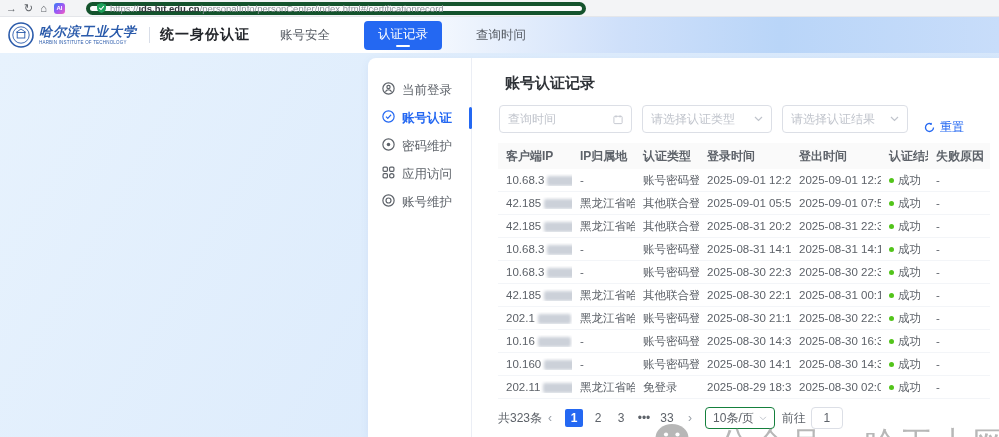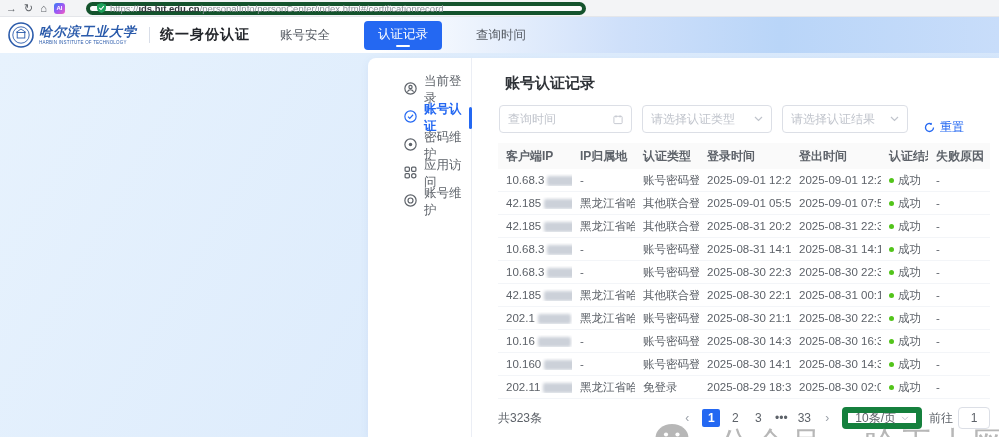--- a/index.html
+++ b/index.html
@@ -35,21 +35,21 @@
 
   
   .page-bg { position:absolute; top:53px; left:0; right:0; bottom:0;
              background:linear-gradient(120deg,#e7f2fd 0%,#dcebfc 55%,#d3e5fb 100%); }
   .panel { position:absolute; left:368px; top:5px; right:0; bottom:0; background:#fff;
            border-radius:8px 0 0 0; box-shadow:0 2px 8px rgba(60,100,180,.08); display:flex; }
 
   
   .sidebar { width:104px; border-right:1px solid #ebeef5; padding-top:18px; position:relative; }
   .side-item { position:relative; height:28px; display:flex; align-items:center; gap:7px;
-               padding-left:14px; font-size:12.5px; color:#5d6269; cursor:pointer;margin-left:22px; }
+               padding-left:14px; font-size:12.5px; color:#5d6269; cursor:pointer; }
   .side-item svg { flex:0 0 auto; }
   .side-item.active { color:var(--accent); font-weight:bold; }
   .side-item.active .abar { position:absolute; right:-1px; top:3px; bottom:3px; width:3px;
                             background:var(--accent); border-radius:2px; }
 
   
   .content { flex:1; padding:12px 9px 0 26px; position:relative; }
   .c-title { font-size:15px; font-weight:bold; color:#2f3338; margin:4px 0 12px 7px; }
 
   .filters { display:flex; align-items:center; gap:10px; height:28px; margin-bottom:10px; margin-left:1px; }
@@ -65,27 +65,27 @@
   .tr { display:grid; grid-template-columns:74px 63px 64px 92px 90px 47px 1fr; align-items:center; }
   .thead { background:#fafafa; height:26px; font-size:12px; font-weight:bold; color:#5d6269; }
   .tbody .tr { height:23px; font-size:11.5px; color:#5d6269; border-bottom:1px solid #f3f5f8; }
   .td,.th { padding-left:8px; white-space:nowrap; overflow:hidden; }
   .mask { display:inline-block; width:33px; height:10px; background:#ccd1d9; border-radius:2px;
           filter:blur(1.5px); vertical-align:middle; margin-left:3px; }
   .dot { display:inline-block; width:5px; height:5px; border-radius:50%; background:var(--success);
          margin-right:4px; vertical-align:1px; }
 
   
-  .tfoot { width:492px; display:flex; align-items:center; justify-content:space-between; margin-top:8px;
+  .tfoot { width:492px; display:flex; align-items:center; justify-content:flex-start; margin-top:8px;
            font-size:12px; color:#5d6269; }
   .pager { display:flex; align-items:center; gap:7px; }
   .pg { min-width:16px; height:18px; line-height:18px; text-align:center; cursor:pointer; color:#5d6269; font-size:12px; }
   .pg.active { background:var(--accent); color:#fff; min-width:18px; border-radius:2px; font-weight:bold; }
   .pg-arrow { color:#9aa0a8; }
-  .pg-size { height:22px; border:6px solid #15803d; border-radius:4px; display:flex; align-items:center;
+  .pg-size { height:22px; border:1px solid #15803d; border-radius:4px; display:flex; align-items:center;
              gap:5px; padding:0 7px; font-size:12px; color:#5d6269; background:#fff; cursor:pointer; }
   .pg-go { display:flex; align-items:center; gap:5px; font-size:12px; color:#5d6269; }
   .pg-go input { width:32px; height:22px; border:1px solid #dcdfe6; border-radius:4px; text-align:center;
                  font-size:12px; color:#5d6269; outline:none; }
 
   
   .watermark { position:absolute; left:652px; top:368px; display:flex; align-items:center; gap:12px;
                opacity:.72; pointer-events:none; z-index:9; }
   .wm-text { font-size:33px; color:#9c9c9c; letter-spacing:3px; white-space:nowrap; font-weight:500; }
 </style>

